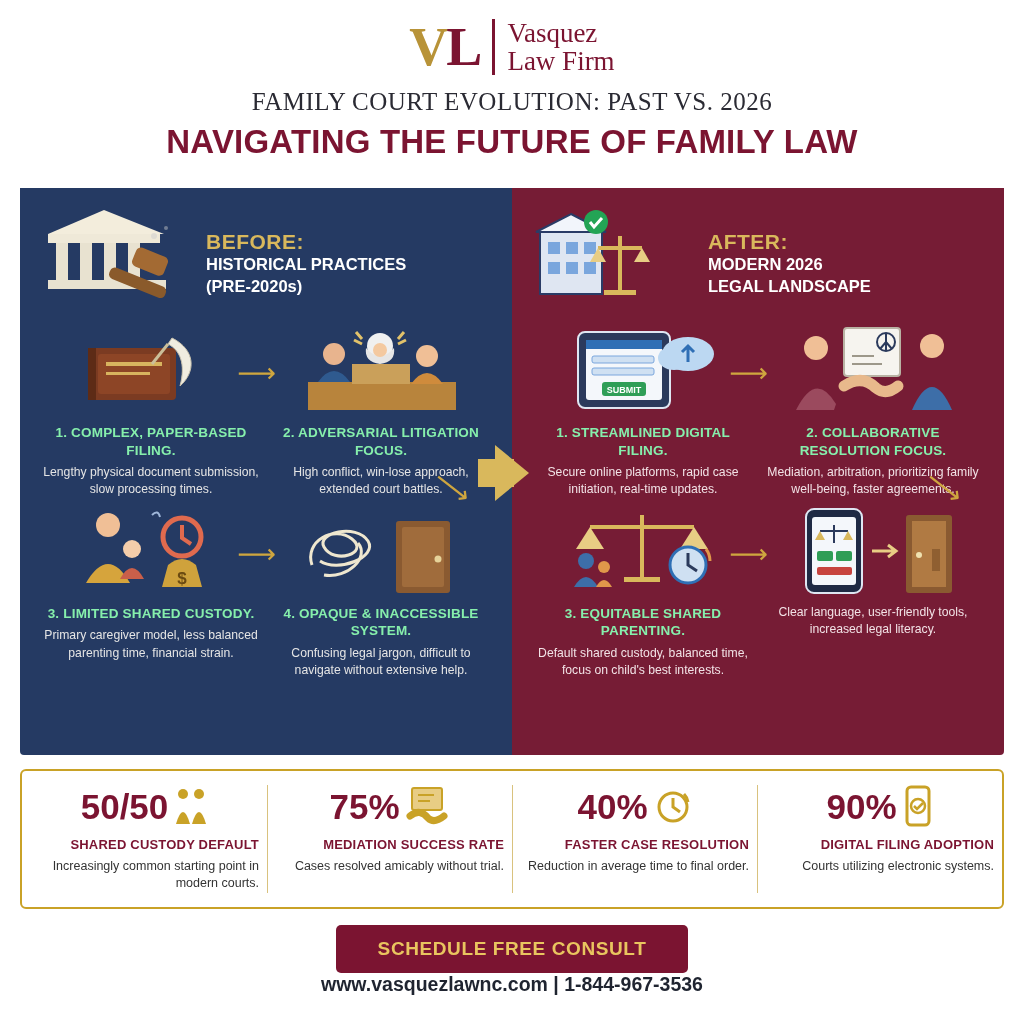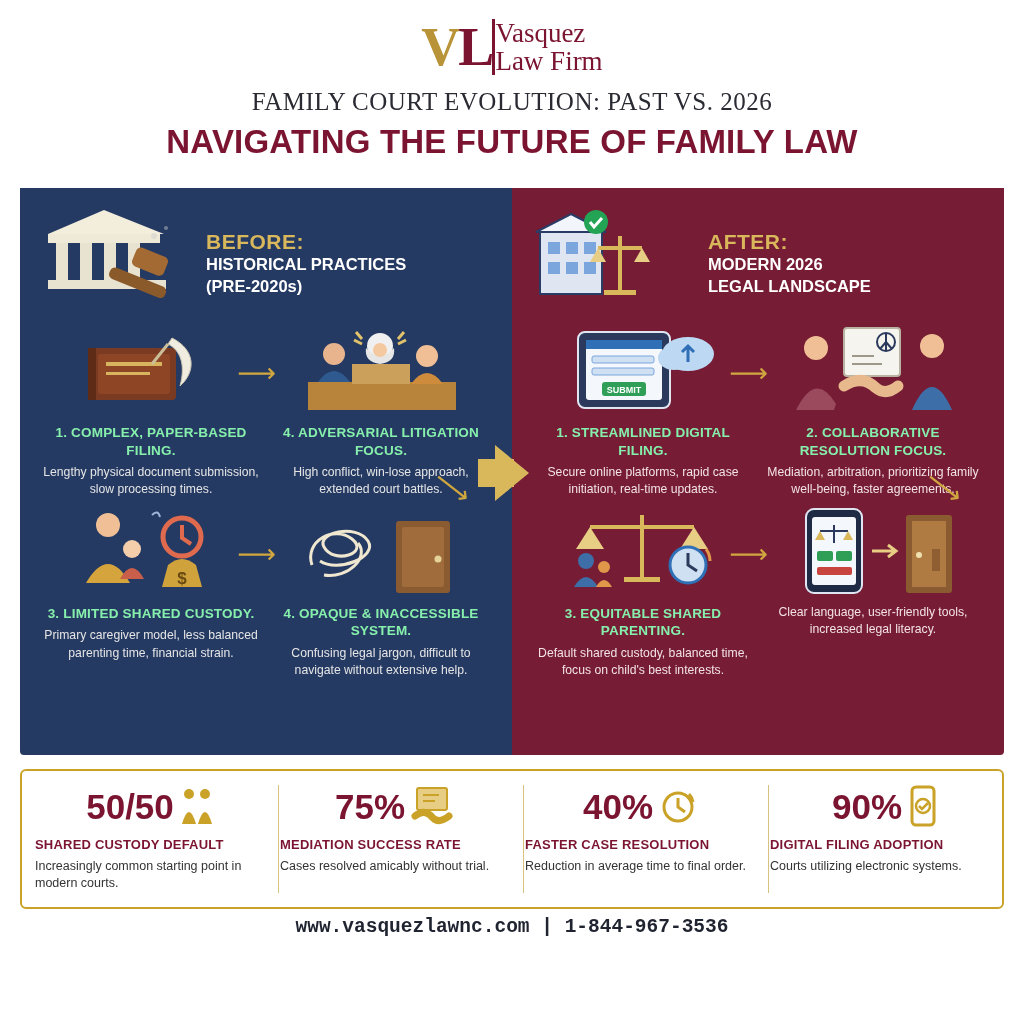--- a/index.html
+++ b/index.html
@@ -8,21 +8,21 @@
     background: #ffffff;
     font-family: "Liberation Sans", sans-serif;
     color: #1a1a1a;
     overflow: hidden;
   }
   .page { position: relative; width: 1024px; height: 1024px; padding: 0 20px; }
 
   
   .logo-wrap {
     display: flex; align-items: center; justify-content: center;
-    padding-top: 20px; height: 74px;
+    gap: 12px; padding-top: 20px; height: 74px;
   }
   .logo-mark {
     font-family: "Liberation Serif", serif;
     font-size: 54px; font-weight: bold; line-height: 1;
     letter-spacing: -2px;
   }
   .logo-mark .v { color: #b89338; }
   .logo-mark .l { color: #7b1431; }
   .logo-bar { width: 3px; height: 56px; background: #7b1431; }
   .logo-text {
@@ -101,21 +101,21 @@
     width: 36px; height: 28px; background: #d9b85c; z-index: 5;
   }
 
   
   .stats {
     margin-top: 14px; height: 140px;
     border: 2px solid #c9a227; border-radius: 6px;
     display: grid; grid-template-columns: repeat(4, 1fr);
     background: #ffffff;
   }
-  .stat { padding: 12px 2px 8px; position: relative; text-align: left; margin-left: 11px; }
+  .stat { padding: 12px 8px 8px; position: relative; text-align: right; }
   .stat + .stat::before {
     content: ""; position: absolute; left: 0; top: 14px; bottom: 14px;
     width: 1px; background: #d9c27e;
   }
   .stat-top { display: flex; align-items: center; justify-content: center; gap: 6px; height: 46px; }
   .stat-num { font-size: 35px; font-weight: bold; color: #7b1431; line-height: 1; }
   .stat-label {
     font-size: 13px; font-weight: bold; color: #7b1431;
     margin-top: 8px; letter-spacing: .2px;
   }
@@ -123,22 +123,22 @@
 
   
   .cta-wrap { margin-top: 16px; display: flex; justify-content: center; }
   .cta {
     background: #7b1431; color: #e9c55f;
     font-size: 19px; font-weight: bold; letter-spacing: .6px;
     padding: 13px 42px; border-radius: 5px; border: none;
     font-family: "Liberation Sans", sans-serif; cursor: pointer;
   }
   .footer {
-    text-align: center; margin-top: 7px;
-    font-size: 19.5px; font-weight: bold; color: #1f2430; font-family: Liberation Mono, monospace;
+    text-align: center; margin-top: 0;
+    font-size: 19.5px; font-weight: bold; color: #1f2430;
   }
 
   
   svg { display: block; }
 </style>
 </head>
 <body>
 
 <div class="page">
 
@@ -209,21 +209,21 @@
               <path d="M72 24 q14 16 28 0 q2 14 -14 16 q-16 -2 -14 -16Z" fill="#e6e6e6"></path>
               <circle cx="86" cy="26" r="7" fill="#f4c9a0"></circle>
               <circle cx="40" cy="30" r="11" fill="#e8b48e"></circle>
               <path d="M24 58 q16 -22 32 0Z" fill="#2f5a8f"></path>
               <circle cx="133" cy="32" r="11" fill="#f0bf96"></circle>
               <path d="M117 60 q16 -22 32 0Z" fill="#cf8b3c"></path>
               <path d="M60 16 l8 4 M62 8 l6 7" stroke="#e2c26a" stroke-width="3"></path>
               <path d="M112 16 l-8 4 M110 8 l-6 7" stroke="#e2c26a" stroke-width="3"></path>
             </svg>
           </div>
-          <h4>4. ADVERSARIAL LITIGATION FOCUS.</h4>
+          <h4>2. ADVERSARIAL LITIGATION FOCUS.</h4>
           <p>High conflict, win-lose approach, extended court battles.</p>
           <span class="conn diag">⟶</span>
         </div>
 
         <div class="cell">
           <div class="art">
             <svg width="175" height="92" viewBox="0 0 175 92">
               <circle cx="44" cy="20" r="12" fill="#f0bf96"></circle>
               <path d="M22 78 q22 -38 44 0Z" fill="#d6a43c"></path>
               <circle cx="68" cy="44" r="9" fill="#f4cdaa"></circle>
@@ -431,15 +431,18 @@
             <circle cx="15" cy="21" r="7" fill="none" stroke="#c9a227" stroke-width="2.5"></circle>
             <path d="M11 21 l3 3 l6 -6" stroke="#c9a227" stroke-width="2.5" fill="none"></path>
           </svg>
         </span>
       </div>
       <div class="stat-label">DIGITAL FILING ADOPTION</div>
       <div class="stat-desc">Courts utilizing electronic systems.</div>
     </div>
   </div>
 
+  <div class="cta-wrap">
+    <button class="cta">SCHEDULE FREE CONSULT</button>
+  </div>
   <div class="footer">www.vasquezlawnc.com | 1-844-967-3536</div>
 
 </div>
 
 </body></html>

